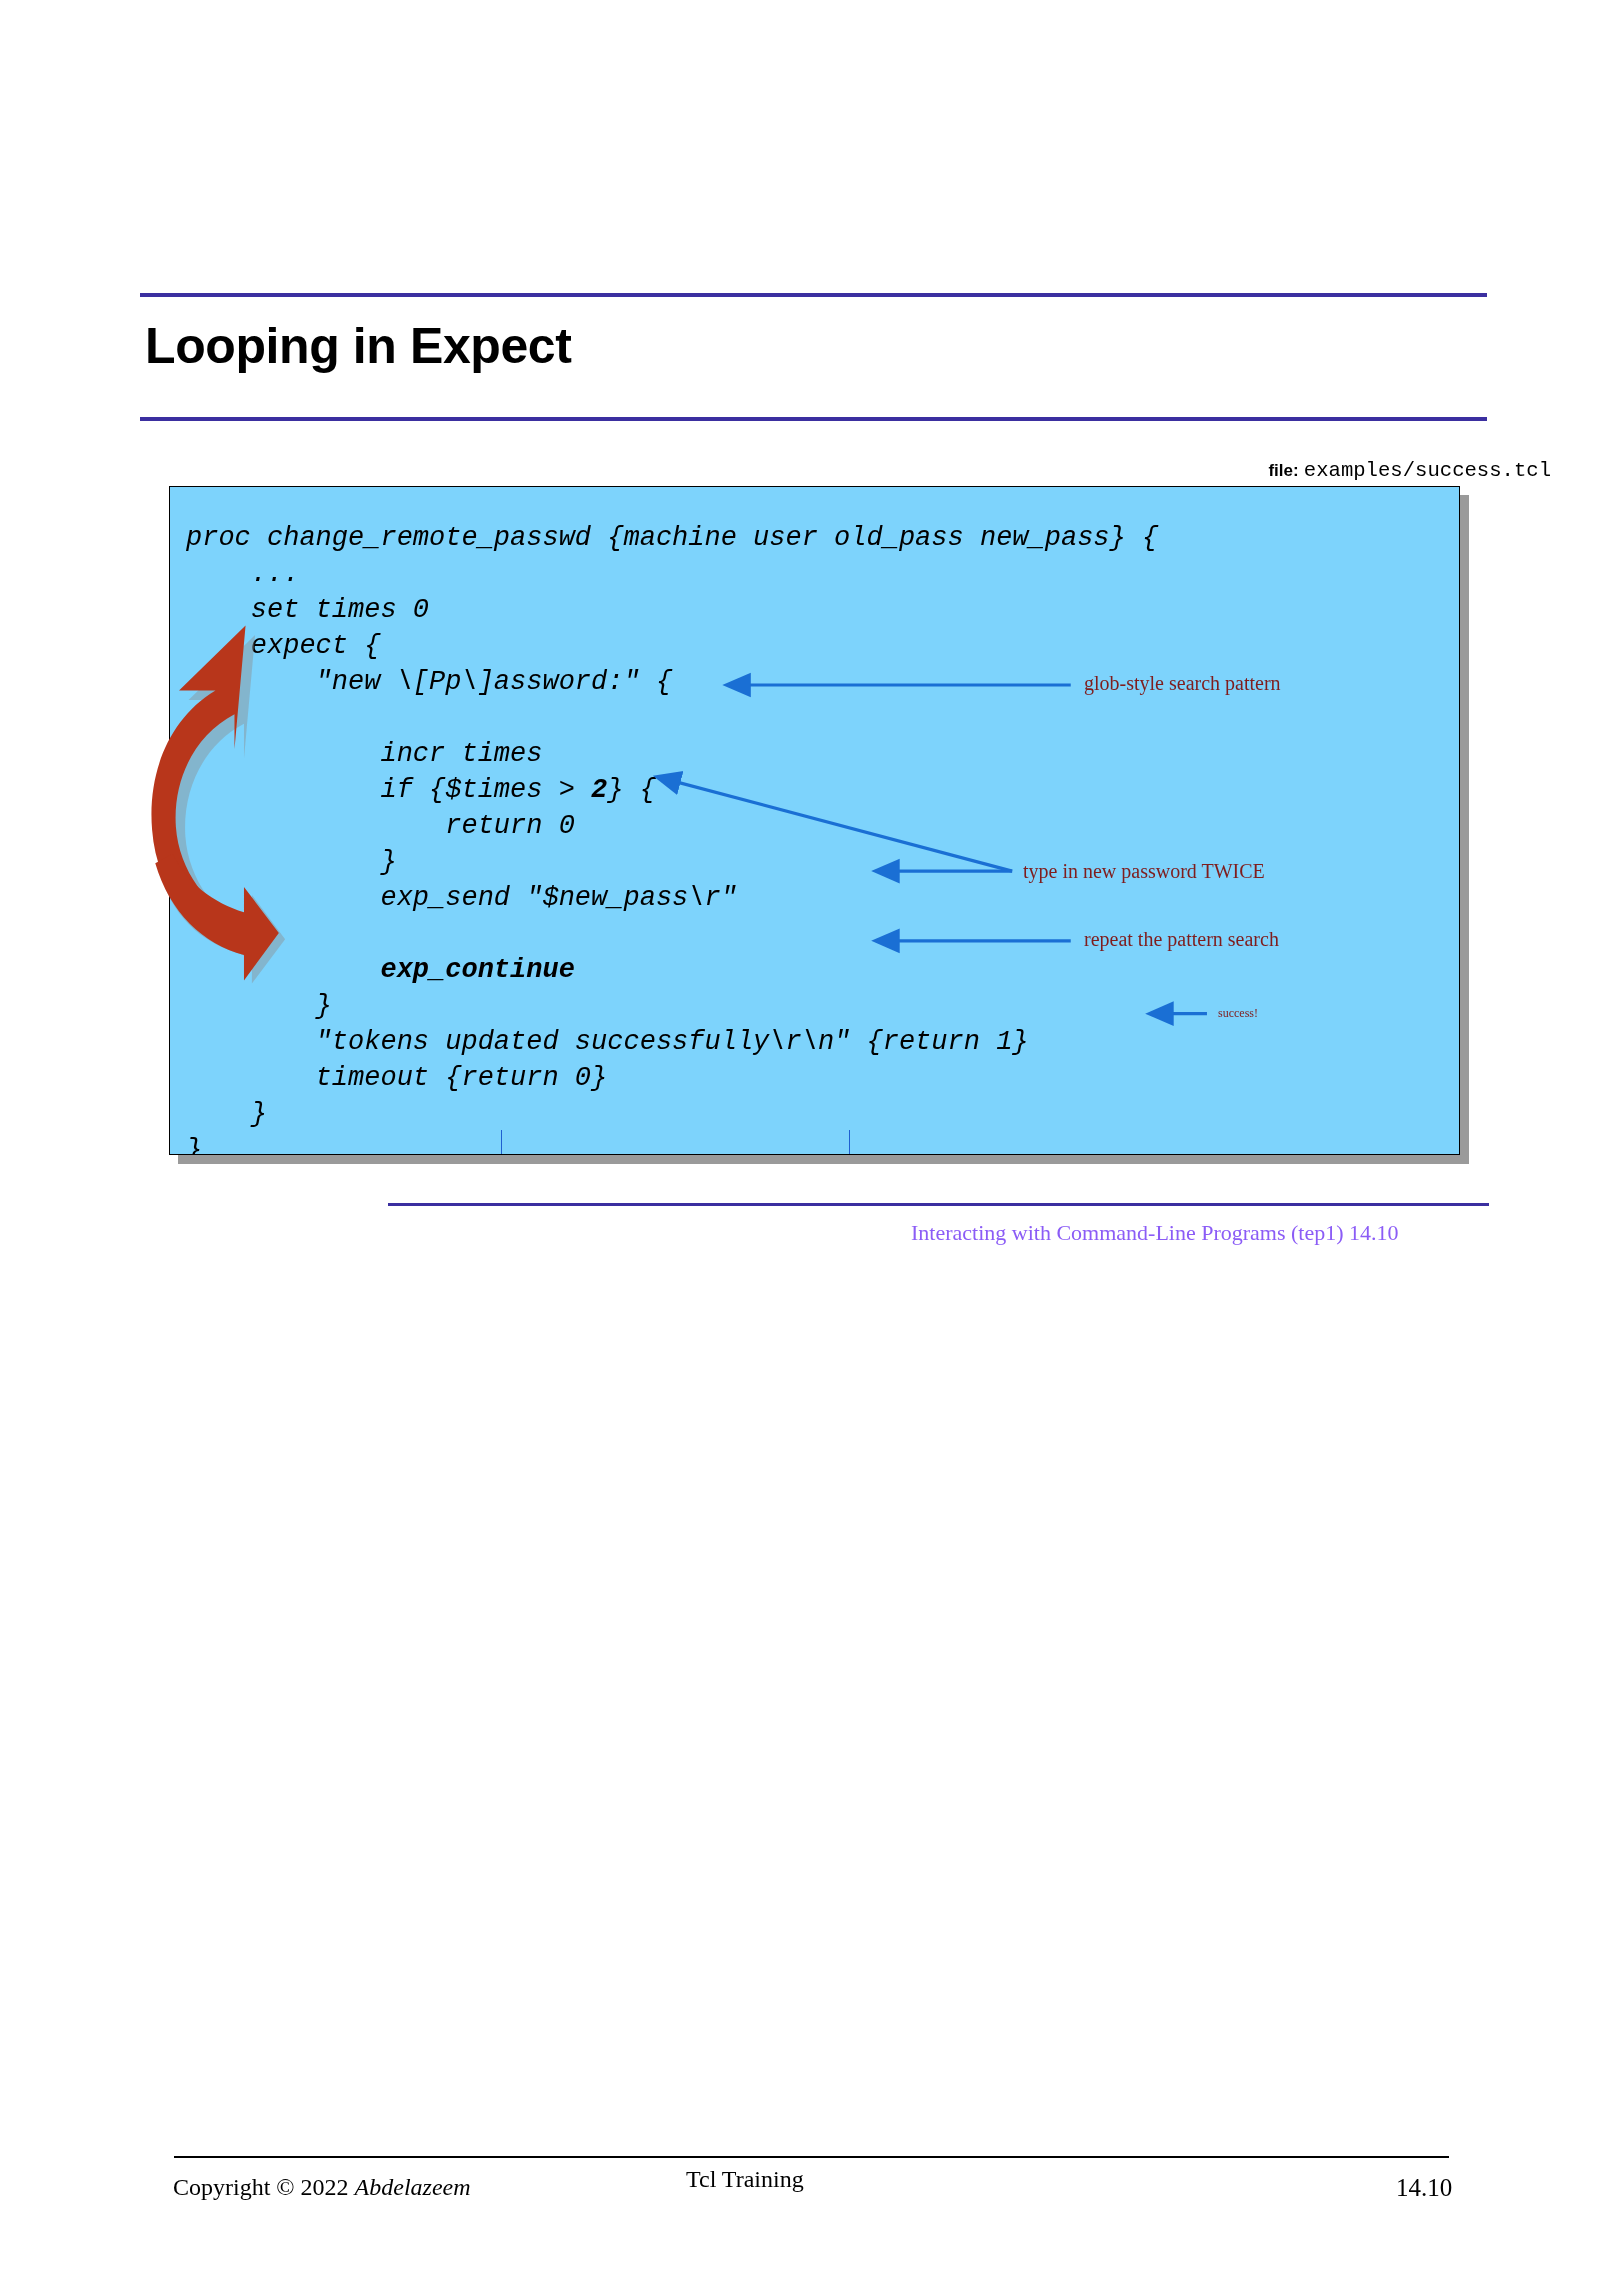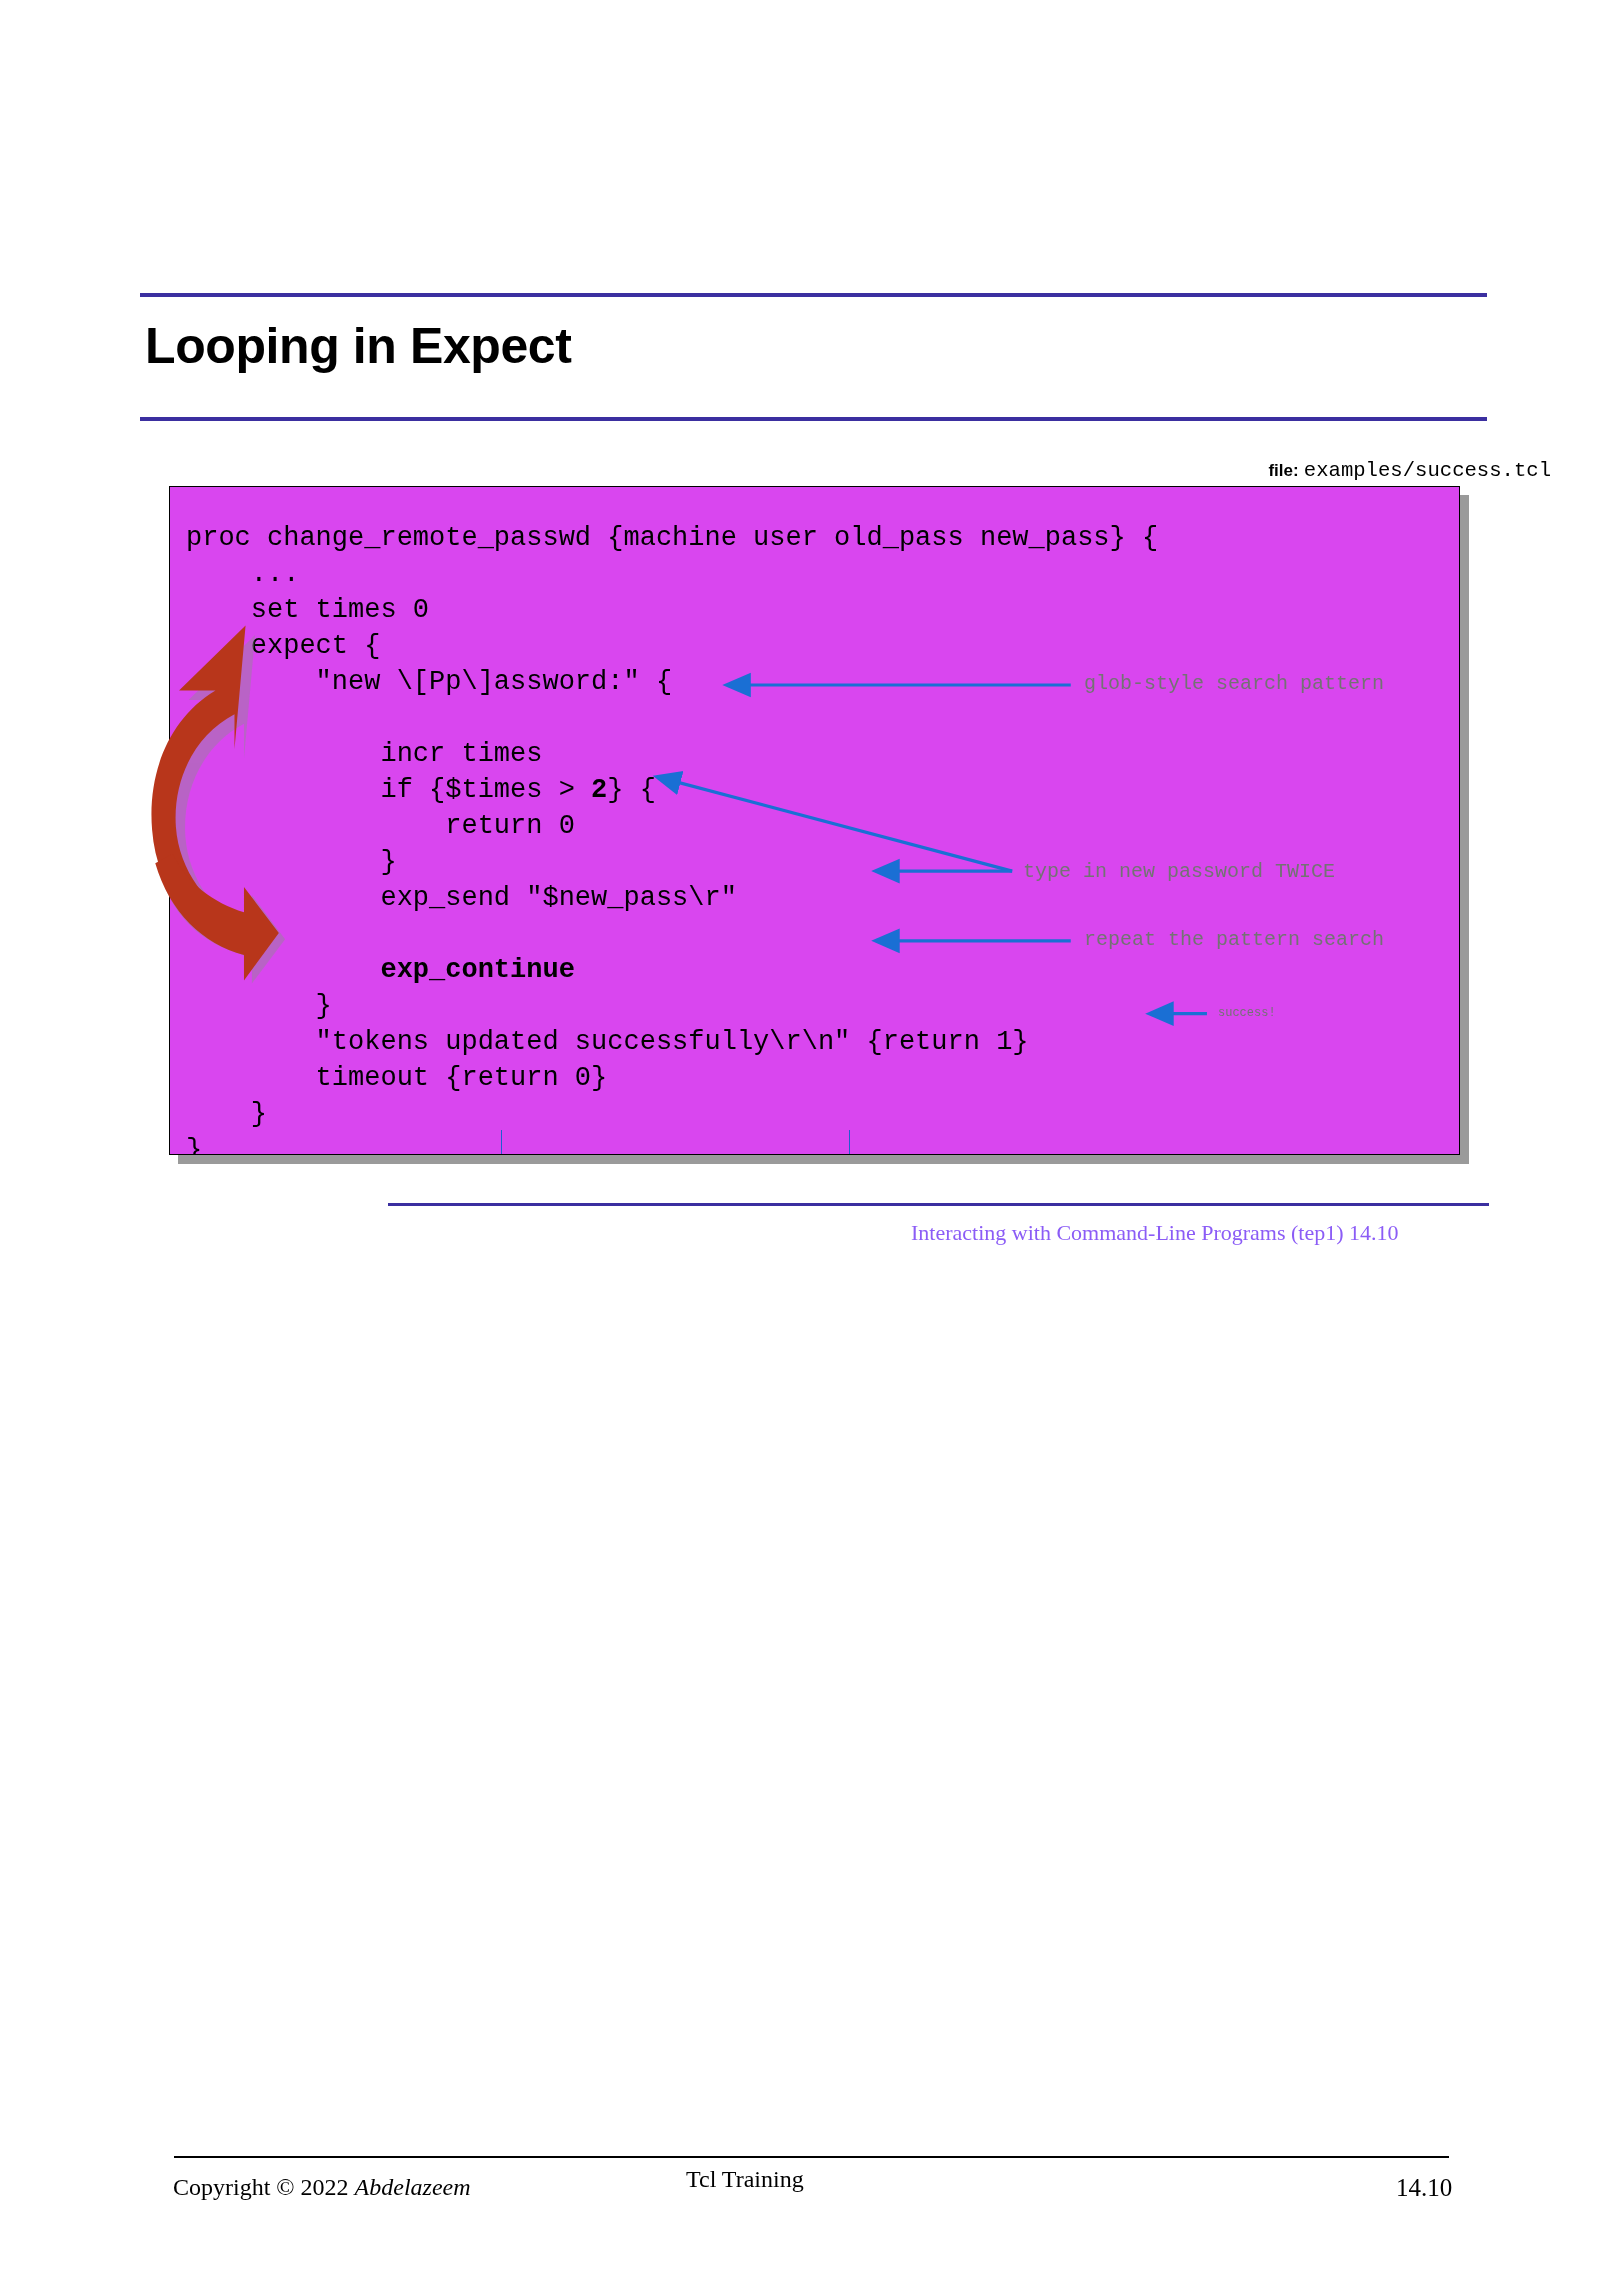--- a/index.html
+++ b/index.html
@@ -80,24 +80,25 @@
     width: 1291px;
     height: 669px;
     background: #9a9a9a;
   }
   #code-box {
     position: absolute;
     left: 169px;
     top: 486px;
     width: 1291px;
     height: 669px;
-    background: #d946ef;
+    background: #7dd3fc;
     border: 1.6px solid #000000;
     box-sizing: border-box;
     overflow: hidden;
+    font-style: italic;
   }
   #code-text {
     position: absolute;
     left: 16px;
     top: 6.3px;
     font-family: "Liberation Mono", monospace;
     font-size: 27px;
     line-height: 36px;
     color: #000000;
     white-space: pre;
@@ -114,23 +115,23 @@
     width: 349px;
     height: 37px;
     border: 1.6px solid #1f5fd0;
     border-top: none;
     box-sizing: border-box;
   }
 
   
   .callout {
     position: absolute;
-    font-family: Liberation Mono, monospace;
+    font-family: Liberation Serif, serif;
     font-size: 20px;
-    color: #737373;
+    color: #7f1d1d;
     white-space: nowrap;
   }
   #callout-glob   { left: 1084px; top: 672px; }
   #callout-twice  { left: 1023px; top: 860px; }
   #callout-repeat { left: 1084px; top: 928px; }
   #callout-success{ left: 1218px; top: 1006px; font-size: 12px; }
 
   
   #arrows {
     position: absolute;

